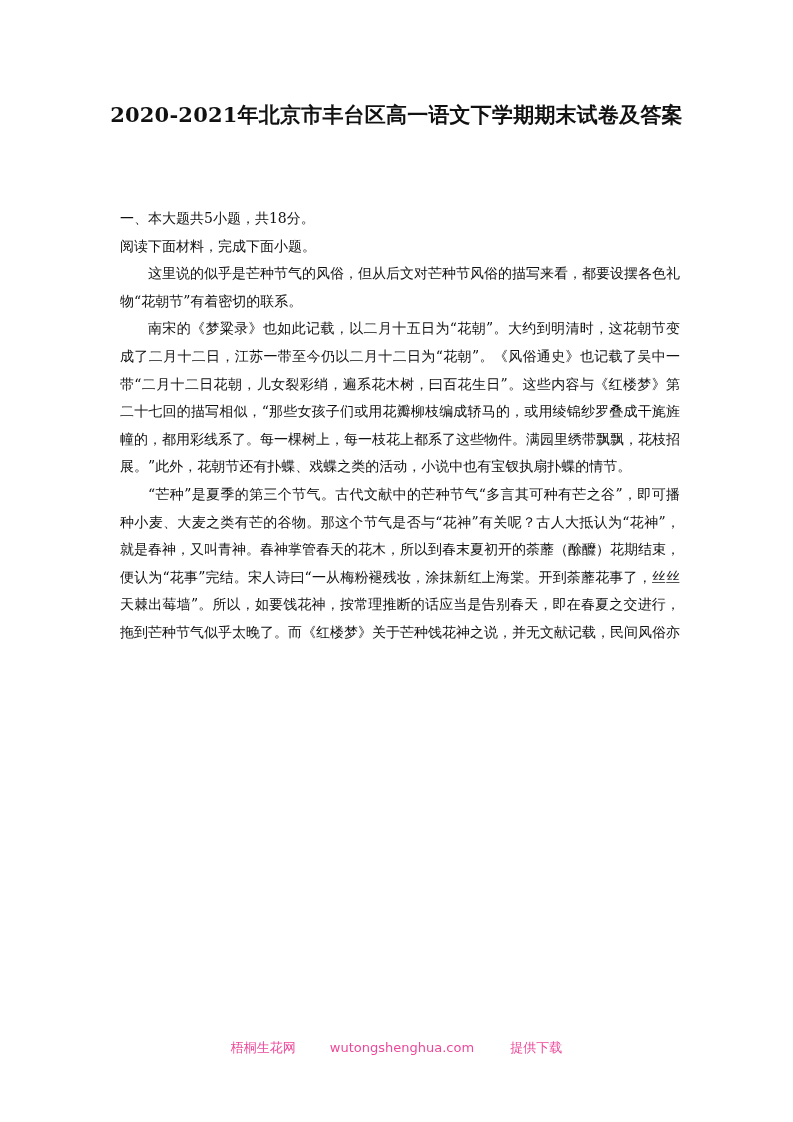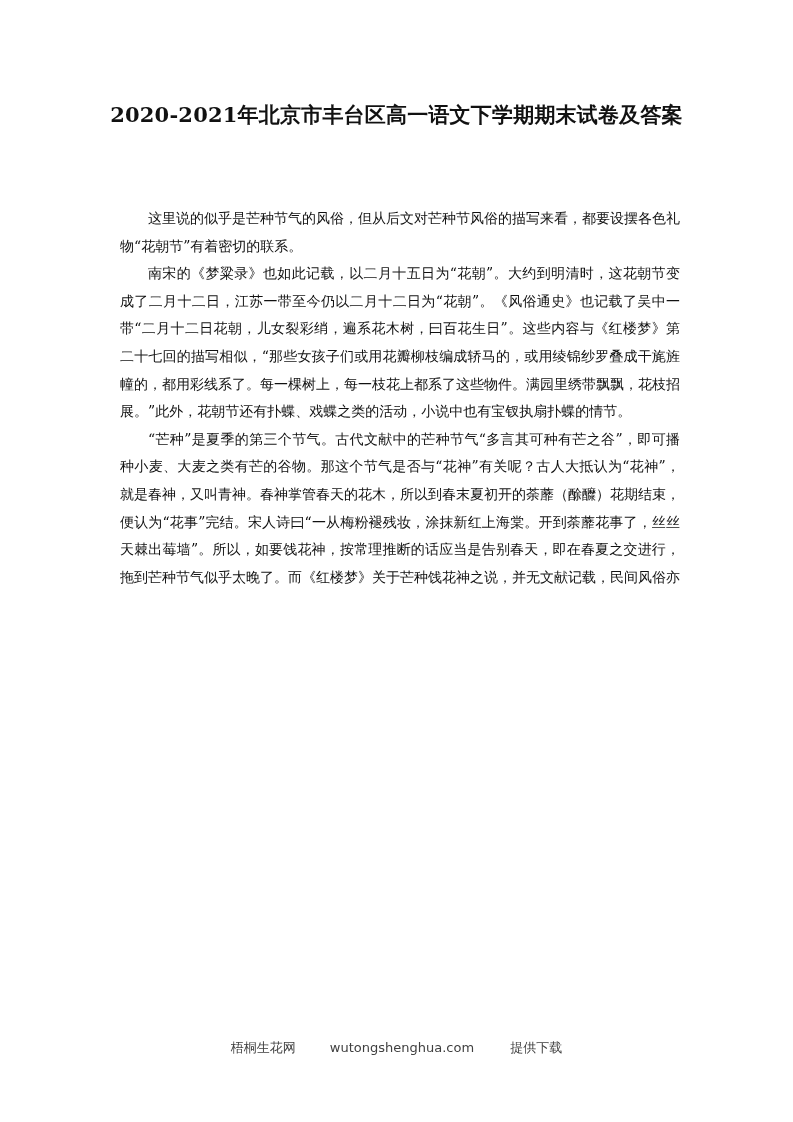--- a/index.html
+++ b/index.html
@@ -49,34 +49,36 @@
     text-indent: 28px;
   }
   .footer {
     position: absolute;
     top: 1039px;
     left: 0;
     width: 793px;
     text-align: center;
     font-size: 13px;
     font-family: "DejaVu Sans", "Liberation Sans", sans-serif;
-    color: #404040;
+    color: #ec4899;
   }
   .footer span {
     display: inline-block;
   }
   .footer .site { margin: 0 32px 0 30px; }
 </style>
 </head>
 <body>
 
 <div class="page">
   <div class="title">2020-2021年北京市丰台区高一语文下学期期末试卷及答案</div>
 
   <div class="body">
+    <p class="para">一、本大题共5小题，共18分。</p>
+    <p class="para">阅读下面材料，完成下面小题。</p>
     <p class="para indent">这里说的似乎是芒种节气的风俗，但从后文对芒种节风俗的描写来看，都要设摆各色礼物“花朝节”有着密切的联系。</p>
     <p class="para indent">南宋的《梦粱录》也如此记载，以二月十五日为“花朝”。大约到明清时，这花朝节变成了二月十二日，江苏一带至今仍以二月十二日为“花朝”。《风俗通史》也记载了吴中一带“二月十二日花朝，儿女裂彩绡，遍系花木树，曰百花生日”。这些内容与《红楼梦》第二十七回的描写相似，“那些女孩子们或用花瓣柳枝编成轿马的，或用绫锦纱罗叠成干旄旌幢的，都用彩线系了。每一棵树上，每一枝花上都系了这些物件。满园里绣带飘飘，花枝招展。”此外，花朝节还有扑蝶、戏蝶之类的活动，小说中也有宝钗执扇扑蝶的情节。</p>
     <p class="para indent">“芒种”是夏季的第三个节气。古代文献中的芒种节气“多言其可种有芒之谷”，即可播种小麦、大麦之类有芒的谷物。那这个节气是否与“花神”有关呢？古人大抵认为“花神”，就是春神，又叫青神。春神掌管春天的花木，所以到春末夏初开的荼蘼（酴醾）花期结束，便认为“花事”完结。宋人诗曰“一从梅粉褪残妆，涂抹新红上海棠。开到荼蘼花事了，丝丝天棘出莓墙”。所以，如要饯花神，按常理推断的话应当是告别春天，即在春夏之交进行，拖到芒种节气似乎太晚了。而《红楼梦》关于芒种饯花神之说，并无文献记载，民间风俗亦</p>
   </div>
 
   <div class="footer">
     <span>梧桐生花网</span>
     <span class="site">wutongshenghua.com</span>
     <span>提供下载</span>
   </div>

